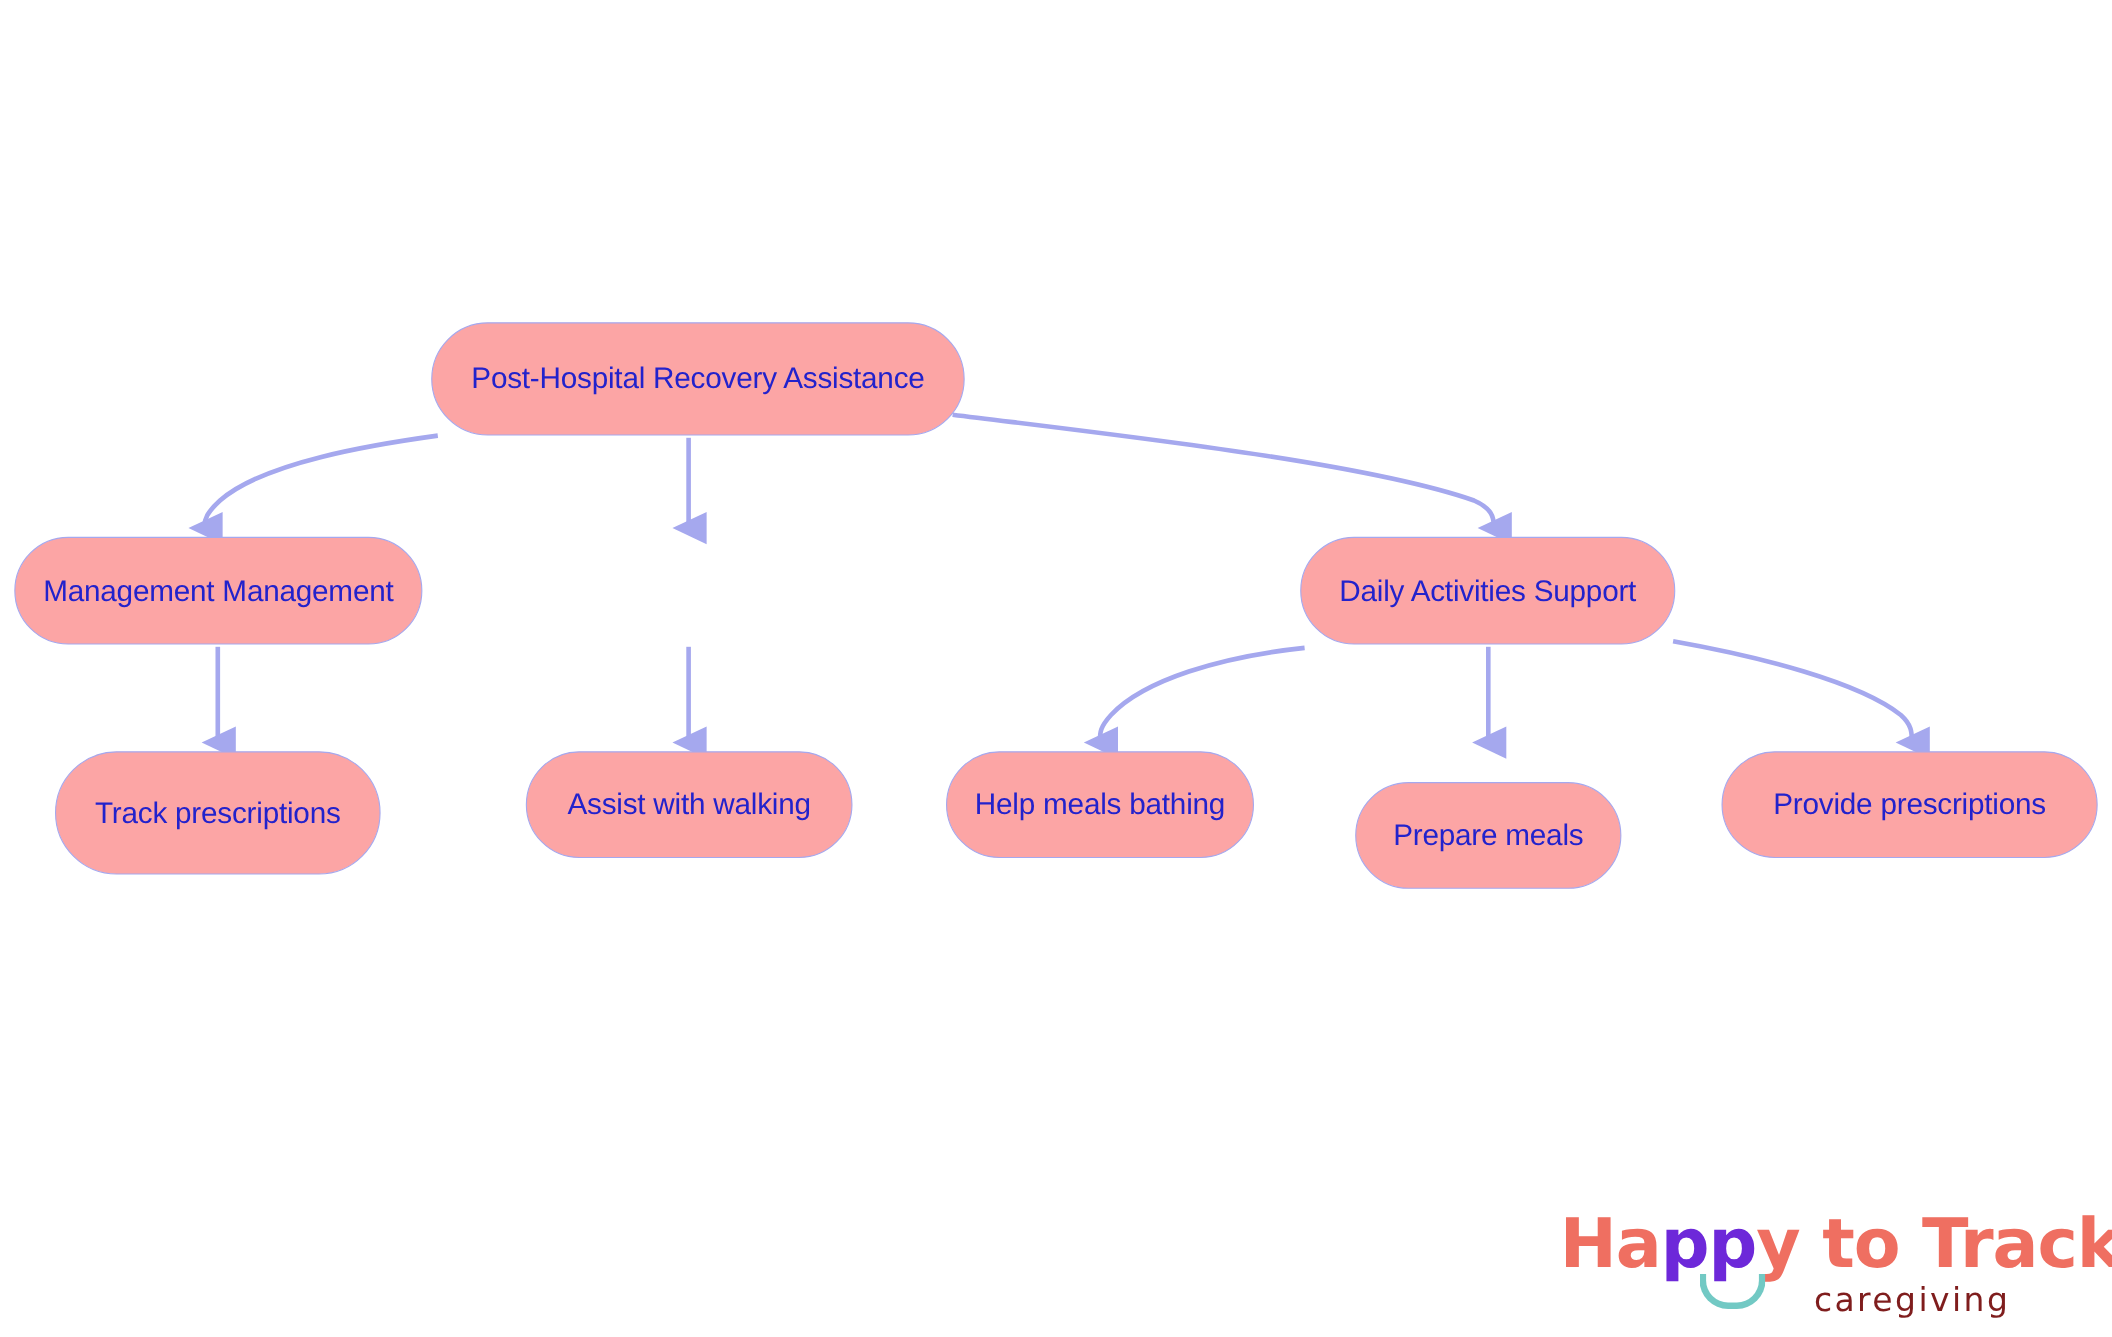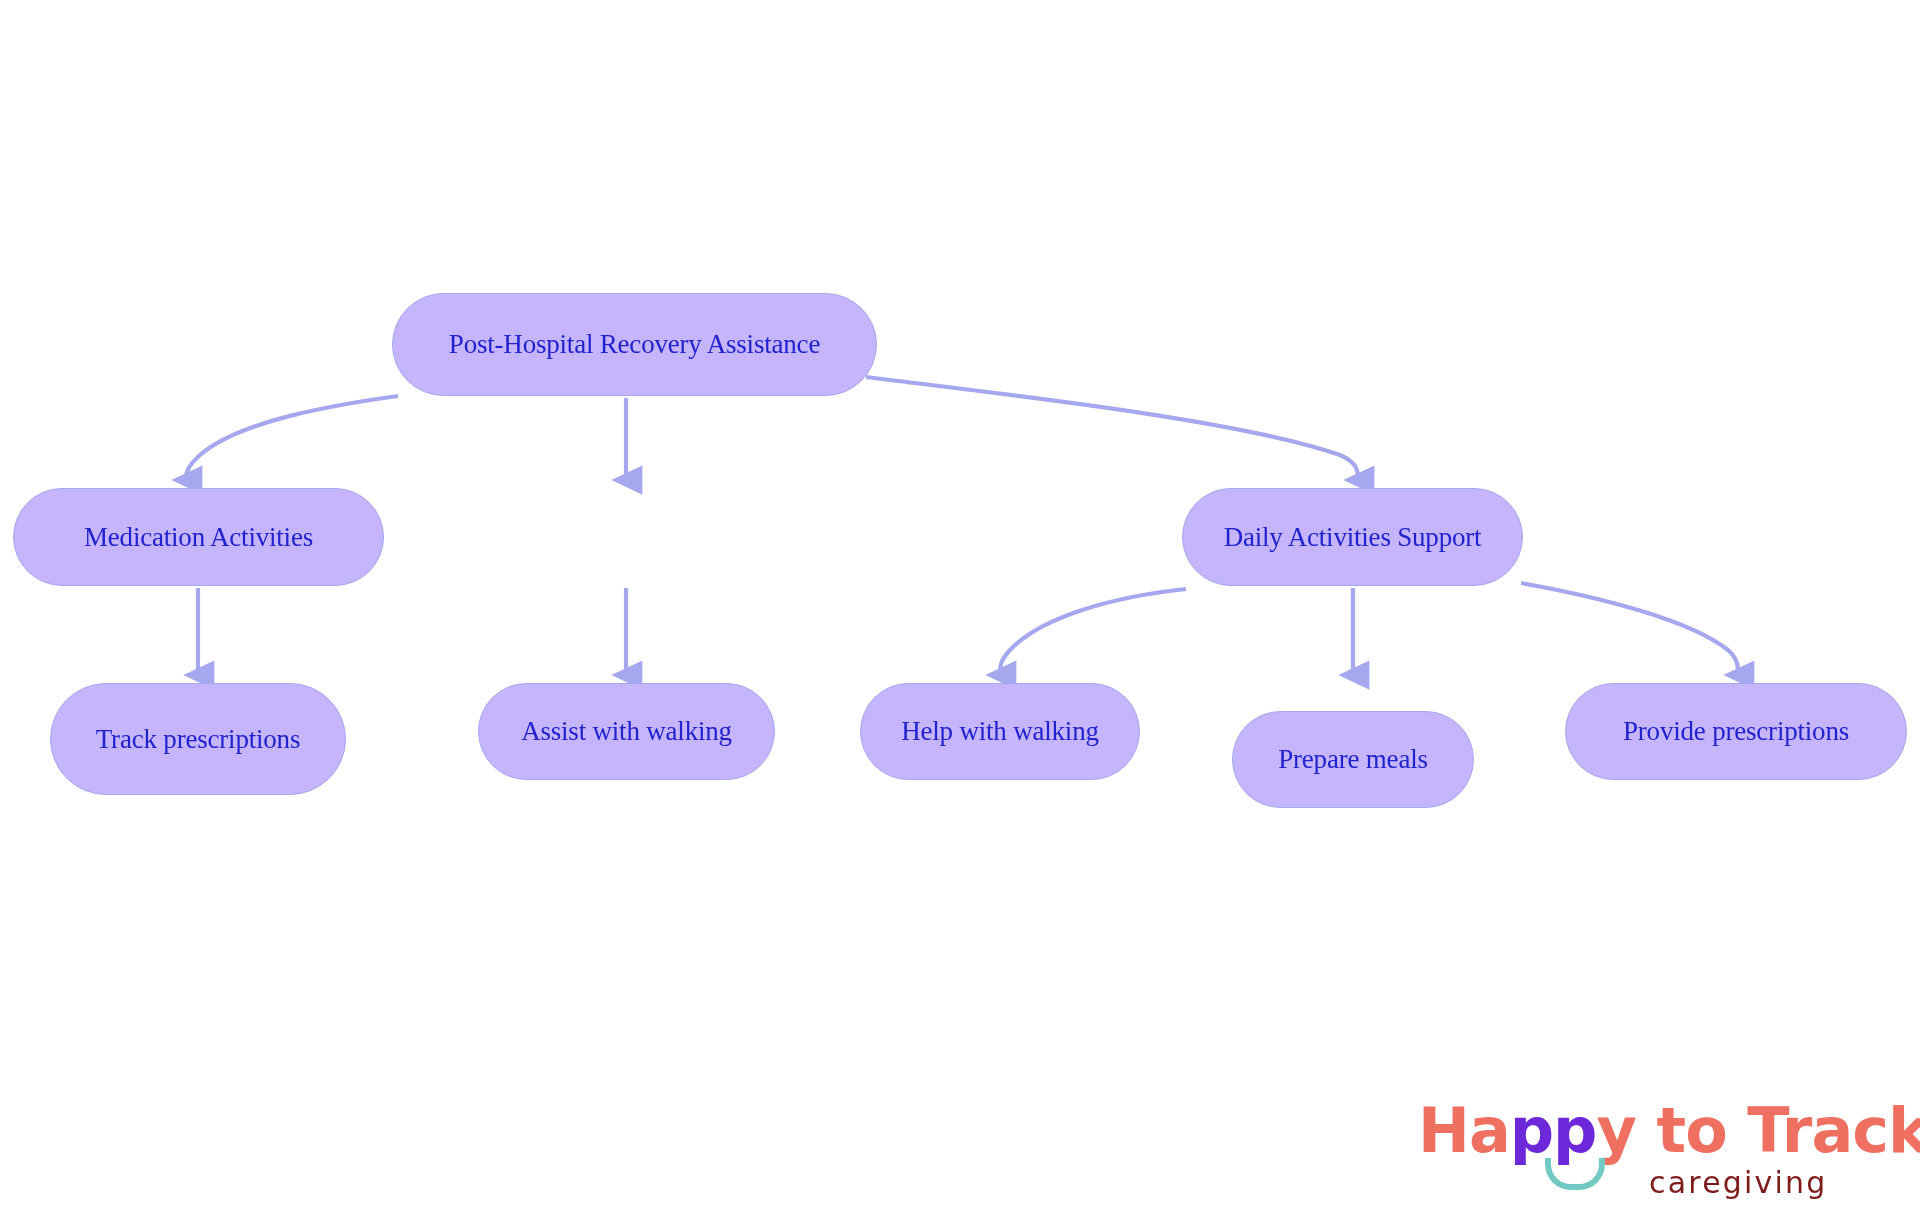--- a/index.html
+++ b/index.html
@@ -21,29 +21,29 @@
     position: absolute;
     left: 0;
     top: 0;
     width: 1920px;
     height: 1215px;
     pointer-events: none;
   }
   .node {
     position: absolute;
     box-sizing: border-box;
-    background: #c4b5fd;
+    background: #fca5a5;
     border: 1.6px solid #a5a8ee;
     border-radius: 500px;
     display: flex;
     align-items: center;
     justify-content: center;
     color: #2222cc;
     font-size: 27px;
-    font-family: Liberation Serif, serif;
+    font-family: Liberation Sans, sans-serif;
     letter-spacing: -0.2px;
     white-space: nowrap;
     z-index: 2;
   }
   .node-label {
     display: block;
     line-height: 1;
   }
   
   #logo {
@@ -116,38 +116,38 @@
     <path d="M 1353 588 L 1353 673" fill="none" stroke="#a5a8ee" stroke-width="4.2" marker-end="url(#arrowhead)"></path>
 
     <path d="M 1521 583 C 1600 597, 1690 620, 1728 650 C 1738 659, 1738 666, 1738 673" fill="none" stroke="#a5a8ee" stroke-width="4.2" marker-end="url(#arrowhead)"></path>
   </svg>
 
   <div class="node" style="left:392px; top:293px; width:485px; height:103px;">
     <span class="node-label">Post-Hospital Recovery Assistance</span>
   </div>
 
   <div class="node" style="left:13px; top:488px; width:371px; height:98px;">
-    <span class="node-label">Medication Activities</span>
+    <span class="node-label">Management Management</span>
   </div>
 
 
   <div class="node" style="left:1182px; top:488px; width:341px; height:98px;">
     <span class="node-label">Daily Activities Support</span>
   </div>
 
   <div class="node" style="left:50px; top:683px; width:296px; height:112px;">
     <span class="node-label">Track prescriptions</span>
   </div>
 
   <div class="node" style="left:478px; top:683px; width:297px; height:97px;">
     <span class="node-label">Assist with walking</span>
   </div>
 
   <div class="node" style="left:860px; top:683px; width:280px; height:97px;">
-    <span class="node-label">Help with walking</span>
+    <span class="node-label">Help meals bathing</span>
   </div>
 
   <div class="node" style="left:1232px; top:683px; width:242px; height:97px;margin-top:28px;">
     <span class="node-label">Prepare meals</span>
   </div>
 
   <div class="node" style="left:1565px; top:683px; width:342px; height:97px;">
     <span class="node-label">Provide prescriptions</span>
   </div>
 

